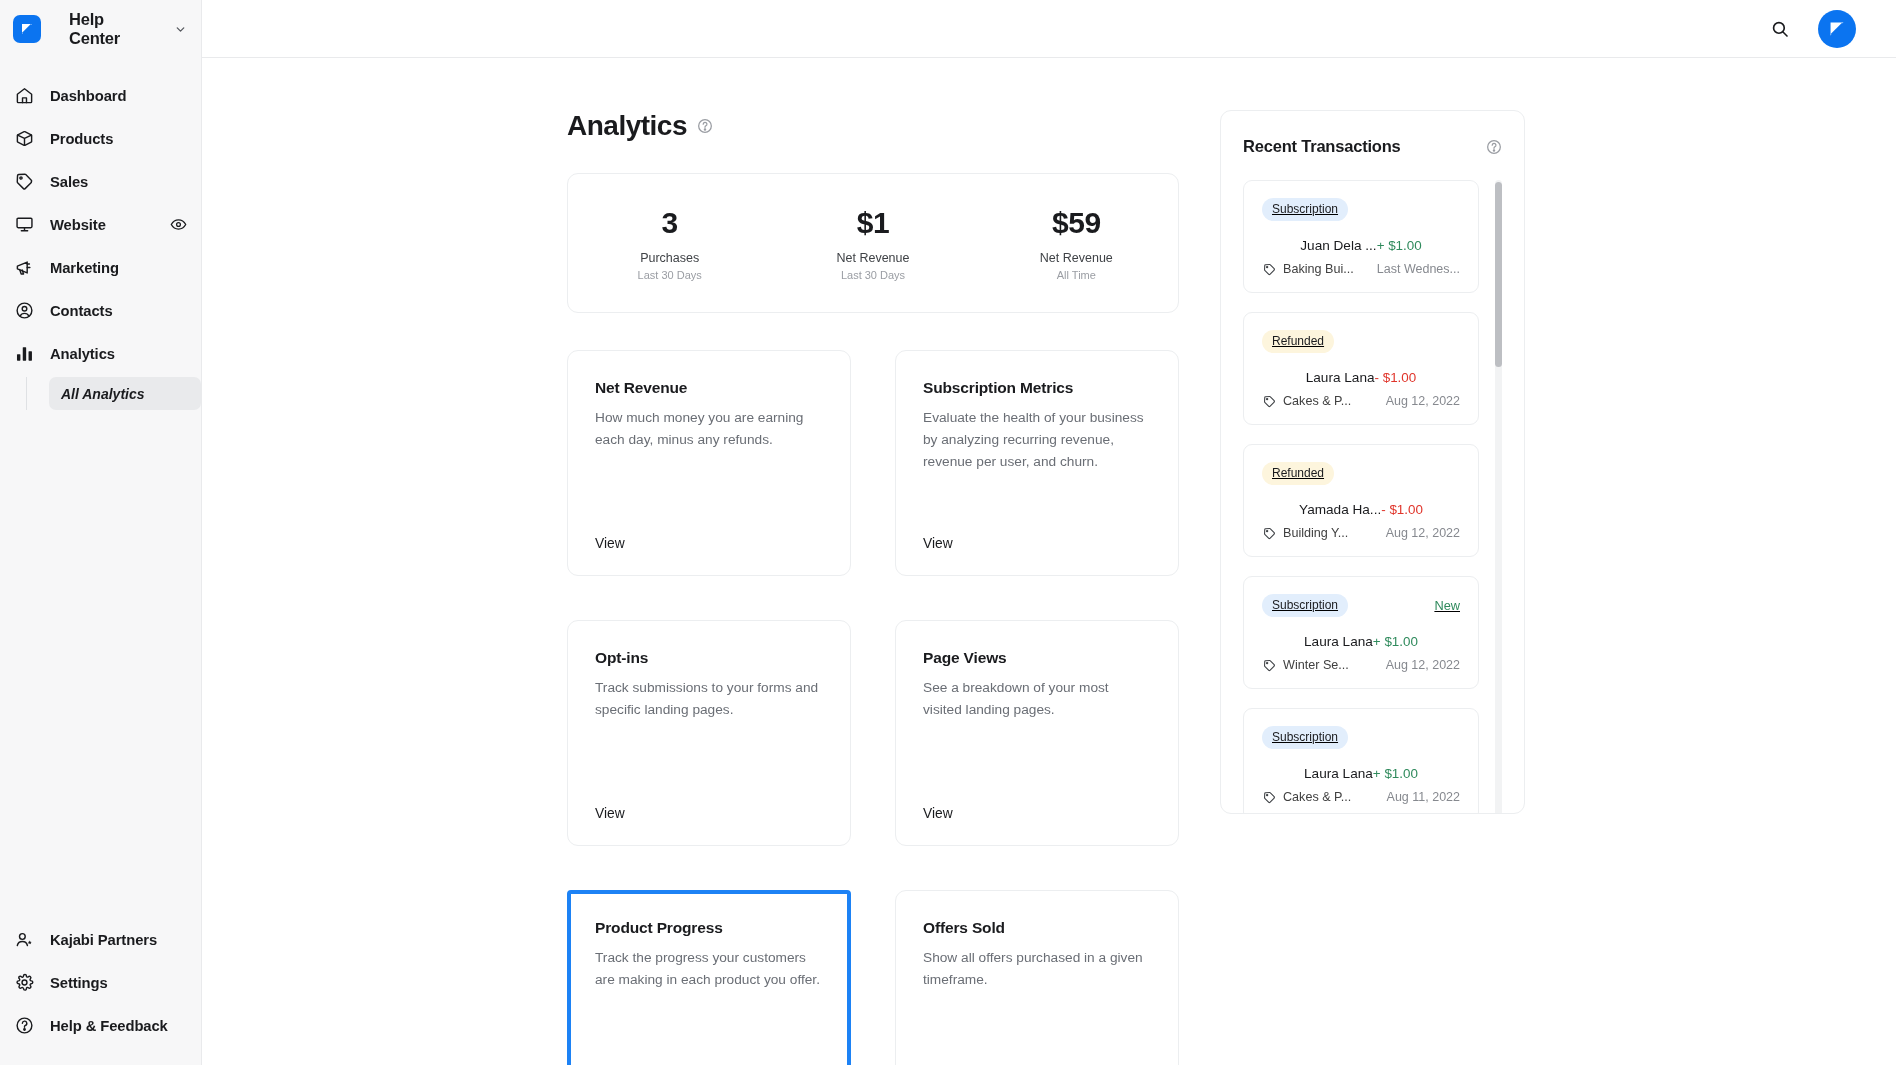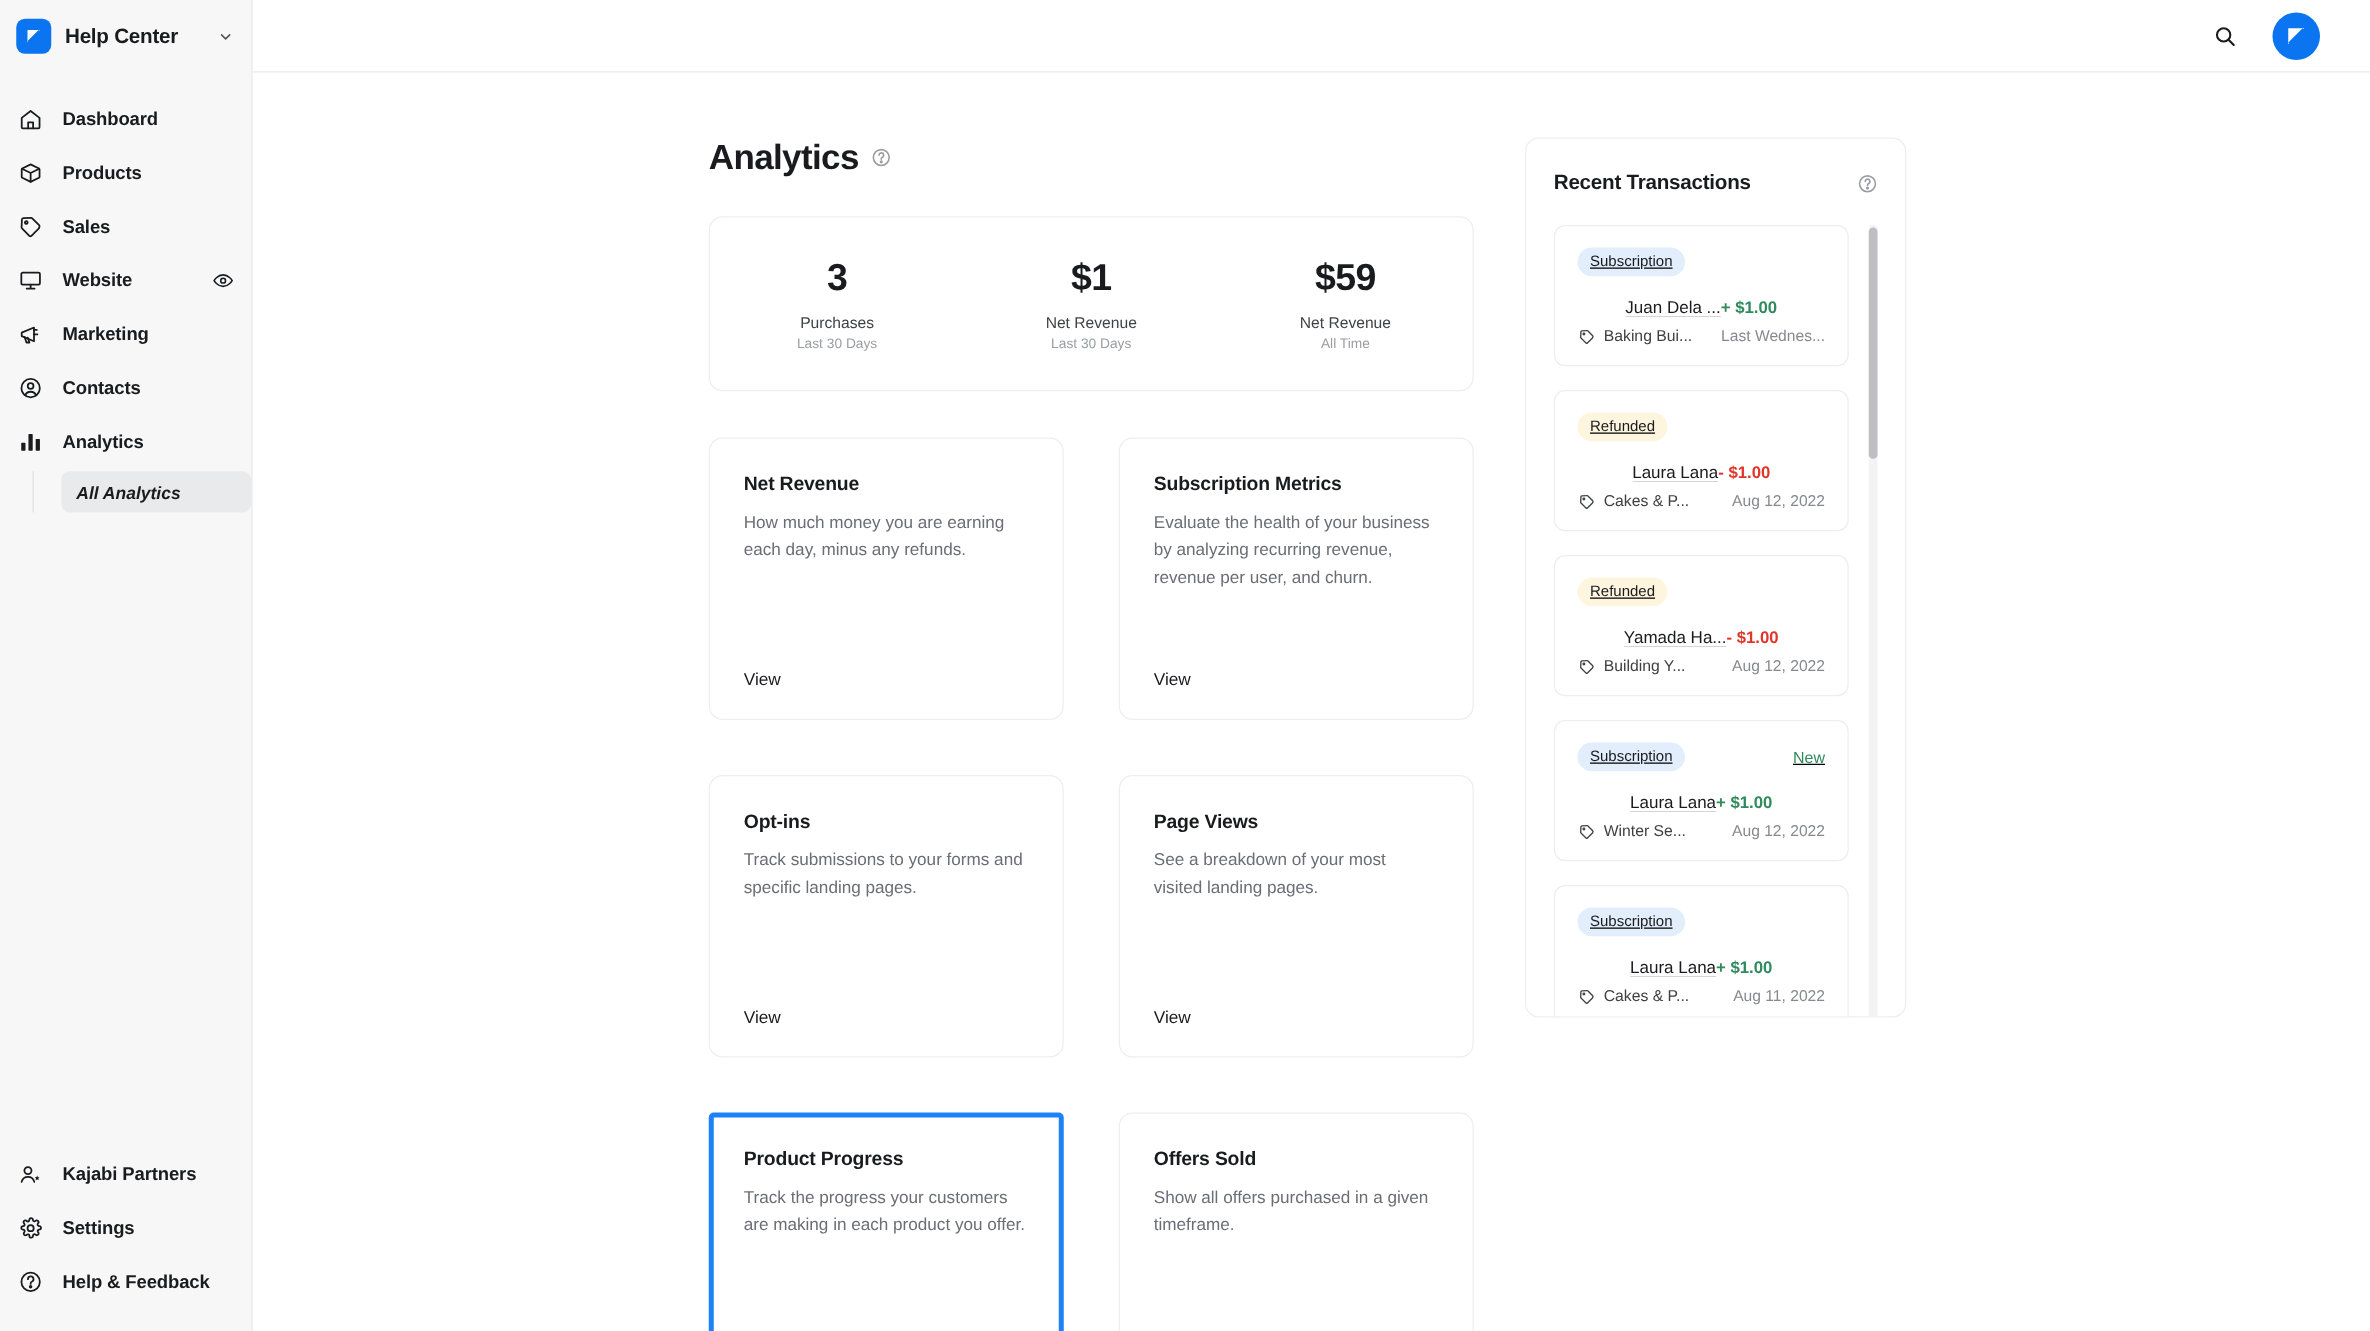--- a/index.html
+++ b/index.html
@@ -20,21 +20,21 @@
     display: flex;
     flex-direction: column;
     flex: 0 0 202px;
     position: relative;
   }
   .brand {
     height: 58px;
     display: flex;
     align-items: center;
     padding: 0 14px 0 13px;
-    gap: 11px;
+    gap: 28px;
   }
   .brand-logo {
     width: 28px; height: 28px;
     border-radius: 7px;
     background: #0d6efd;
     background: #0b74f0;
     display: flex; align-items: center; justify-content: center;
     flex: 0 0 28px;
   }
   .brand-name {
@@ -213,21 +213,21 @@
   .tx-main { display: flex; align-items: baseline; justify-content: center; }
   .tx-name {
     font-size: 13.6px;
     color: #1a1b1e;
     text-decoration: underline;
     text-underline-offset: 3px;
     max-width: 124px;
     overflow: hidden;
     white-space: nowrap;
   }
-  .tx-amount { font-size: 13.4px; font-weight: bold; }
+  .tx-amount { font-size: 13.4px; font-weight: normal; }
   .tx-amount.pos { color: #2f8a5c; }
   .tx-amount.neg { color: #e0352b; }
   .tx-meta { display: flex; align-items: center; justify-content: space-between; margin-top: 9px; }
   .tx-meta-left { display: flex; align-items: center; gap: 7px; }
   .tx-tag-icon { width: 14px; height: 14px; display:flex; align-items:center; justify-content:center; }
   .tx-product { font-size: 12.6px; color: #404040; white-space: nowrap; overflow: hidden; max-width: 88px; }
   .tx-date { font-size: 12.5px; color: #86898f; white-space: nowrap; }
   svg { display: block; }
 </style>
 </head>

